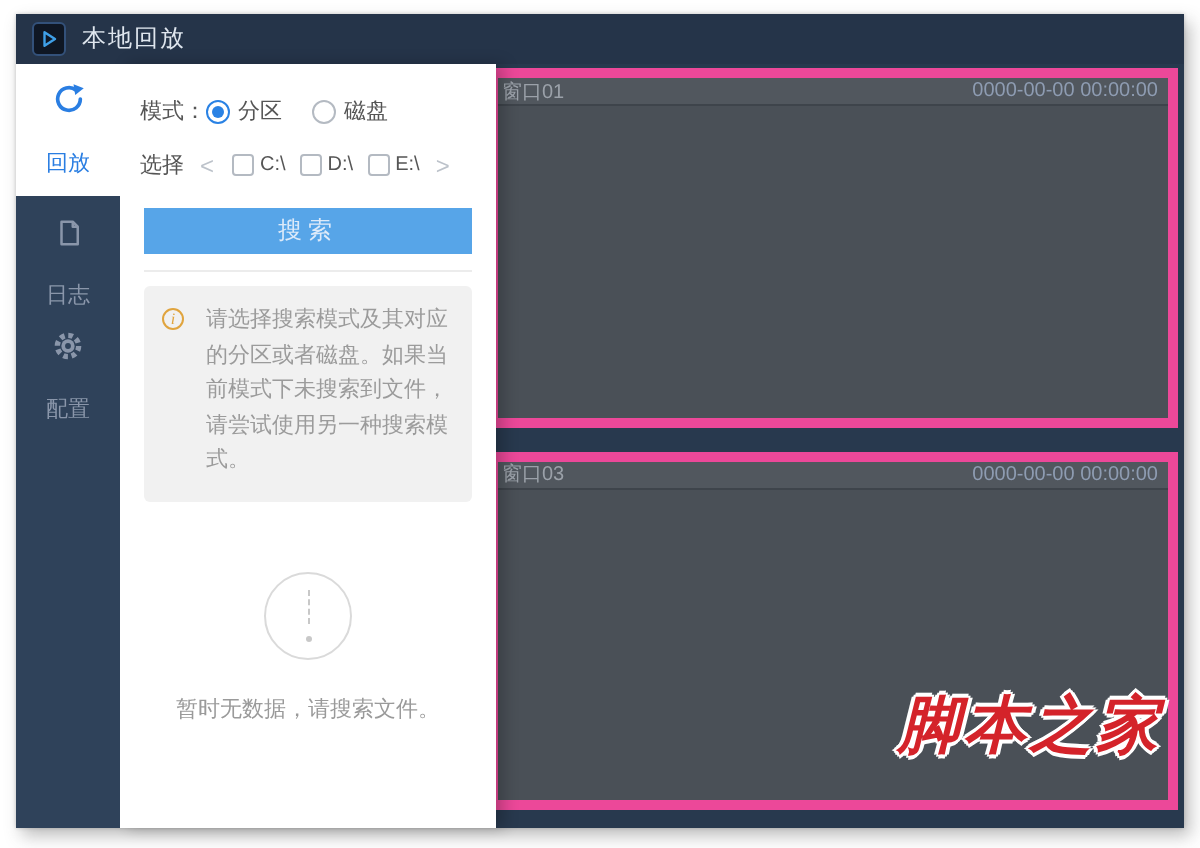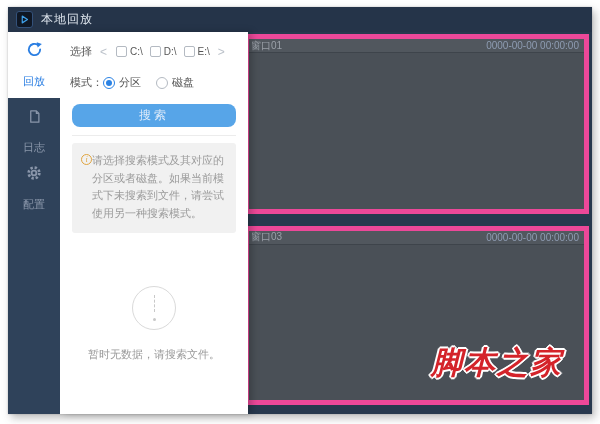--- a/index.html
+++ b/index.html
@@ -22,21 +22,21 @@
   .video-area { position:absolute; left:236px; top:0; right:0; bottom:0;
     background:#28394e; padding:2px 3px 9px 0; display:flex; flex-direction:column; z-index:1; }
   .vwin { flex:1; display:flex; flex-direction:column; border:5px solid #ec4899; }
   .vwin + .vwin { margin-top:12px; }
   .vhead { height:14px; flex:0 0 14px; background:#51575e; display:flex; align-items:center;
     justify-content:space-between; padding:0 5px 0 2px; border-bottom:1px solid #3e444b; }
   .vlabel { color:#9ba1a9; font-size:10px; white-space:nowrap; }
   .vtime  { color:#8e9cb2; font-size:10px; white-space:nowrap; }
   .vbody { flex:1; background:#4a5057; position:relative; }
 
-  .watermark { position:absolute; right:21px; bottom:16px; text-align:left; }
+  .watermark { position:absolute; right:3px; bottom:16px; text-align:left; }
   .wm-name { font-size:31px; font-weight:bold; font-style:italic; letter-spacing:2px;
     color:#d4232a; font-family:"DejaVu Serif",serif;
     text-shadow:-2px 0 0 #fff,2px 0 0 #fff,0 -2px 0 #fff,0 2px 0 #fff,
                 -1px -1px 0 #fff,1px -1px 0 #fff,-1px 1px 0 #fff,1px 1px 0 #fff; }
   .wm-url { margin-top:2px; font-size:13px; font-weight:bold; letter-spacing:1px; color:#d4232a;
     text-shadow:-1px -1px 0 #fff,1px -1px 0 #fff,-1px 1px 0 #fff,1px 1px 0 #fff; }
 
   
   .sidebar { position:absolute; left:0; top:0; bottom:0; width:52px; background:#2f425a; z-index:3; }
   .side-item { display:flex; flex-direction:column; align-items:center; justify-content:center;
@@ -58,29 +58,29 @@
     border-radius:50%; background:#2a82e4; }
   .radio.unsel { border:1px solid #b4bac2; }
   .opt-lbl { margin-left:4px; cursor:pointer; }
   .gap-lg { margin-left:15px; }
   .row-select { margin:12px 10px 0; }
   .chev { color:#bcc2ca; font-size:12px; padding:0 2px; margin-left:6px; cursor:pointer; }
   .cb { width:11px; height:11px; border:1px solid #b4bac2; border-radius:2px; background:#fff;
     margin-left:7px; flex:0 0 auto; cursor:pointer; }
   .cb-lbl { font-size:10px; margin-left:3px; cursor:pointer; }
   .search-btn { display:block; margin:14px 12px 4px; width:calc(100% - 24px); height:23px;
-    background:#57a5e8; border:none; border-radius:8px; color:#ddeaf9; font-size:12px;
+    background:#57a5e8; border:none; border-radius:0; color:#ddeaf9; font-size:12px;
     letter-spacing:3px; cursor:pointer; font-family:inherit; }
   .divider { border-top:1px solid #ececec; margin:8px 12px 0; }
   .info-box { margin:7px 12px 0; background:#f1f1f1; border-radius:3px; padding:9px 9px 11px;
     display:flex; align-items:flex-start; }
   .info-icon { flex:0 0 auto; width:11px; height:11px; border:1px solid #e0a43e; border-radius:50%;
     color:#e0a43e; font-size:8px; line-height:10px; text-align:center; margin-top:2px;
     font-style:italic; font-family:"Liberation Serif",serif; }
-  .info-text { margin-left:0; font-size:11px; color:#9b9b9b; line-height:1.6; }
+  .info-text { margin-left:11px; font-size:11px; color:#9b9b9b; line-height:1.6; }
 
   .empty { position:absolute; left:0; width:100%; top:254px; text-align:center; }
   .empty-circle { width:44px; height:44px; border:1px solid #dadada; border-radius:50%;
     margin:0 auto; position:relative; }
   .excl-line { position:absolute; left:50%; top:8px; height:17px; border-left:1px dashed #c8c8c8; }
   .excl-dot { position:absolute; left:50%; bottom:8px; width:3px; height:3px; margin-left:-1px;
     border-radius:50%; background:#c8c8c8; }
   .empty-text { margin-top:17px; font-size:11px; color:#9a9a9a;text-align:center; }
 </style>
 </head>
@@ -140,38 +140,38 @@
           <circle cx="12" cy="12" r="8" fill="none" stroke="#8a96aa" stroke-width="4" stroke-dasharray="3.5 2.78"></circle>
           <circle cx="12" cy="12" r="5" fill="#8a96aa"></circle>
           <circle cx="12" cy="12" r="2.2" fill="#2f425a"></circle>
         </svg>
         <span class="lbl">配置</span>
       </div>
     </div>
 
     <div class="panel">
 
+      <div class="row row-mode">
+        <span>模式：</span>
+        <span class="radio sel"></span>
+        <span class="opt-lbl">分区</span>
+        <span class="radio unsel gap-lg"></span>
+        <span class="opt-lbl">磁盘</span>
+      </div>
+
       <div class="row row-select">
         <span>选择</span>
         <span class="chev">&lt;</span>
         <span class="cb"></span>
         <span class="cb-lbl">C:\</span>
         <span class="cb"></span>
         <span class="cb-lbl">D:\</span>
         <span class="cb"></span>
         <span class="cb-lbl">E:\</span>
         <span class="chev">&gt;</span>
-      </div>
-
-      <div class="row row-mode">
-        <span>模式：</span>
-        <span class="radio sel"></span>
-        <span class="opt-lbl">分区</span>
-        <span class="radio unsel gap-lg"></span>
-        <span class="opt-lbl">磁盘</span>
       </div>
 
       <button class="search-btn">搜索</button>
 
       <div class="divider"></div>
 
       <div class="info-box">
         <span class="info-icon">i</span>
         <span class="info-text">请选择搜索模式及其对应的分区或者磁盘。如果当前模式下未搜索到文件，请尝试使用另一种搜索模式。</span>
       </div>

